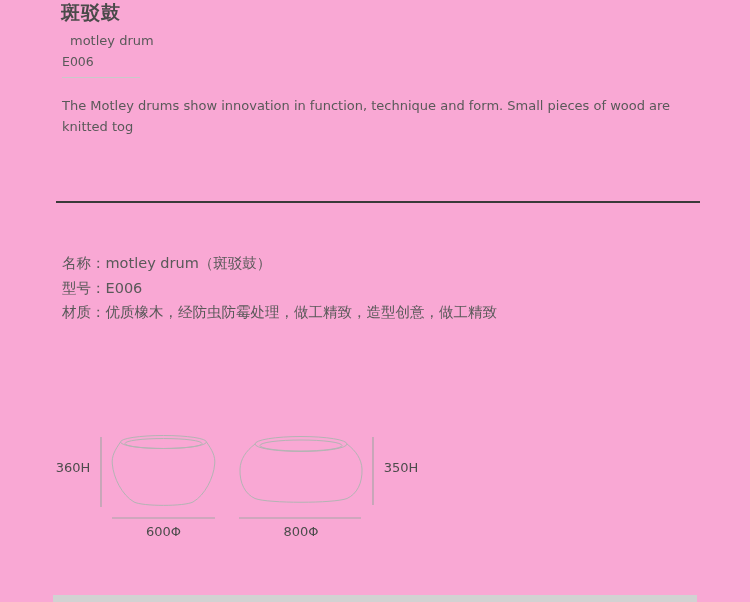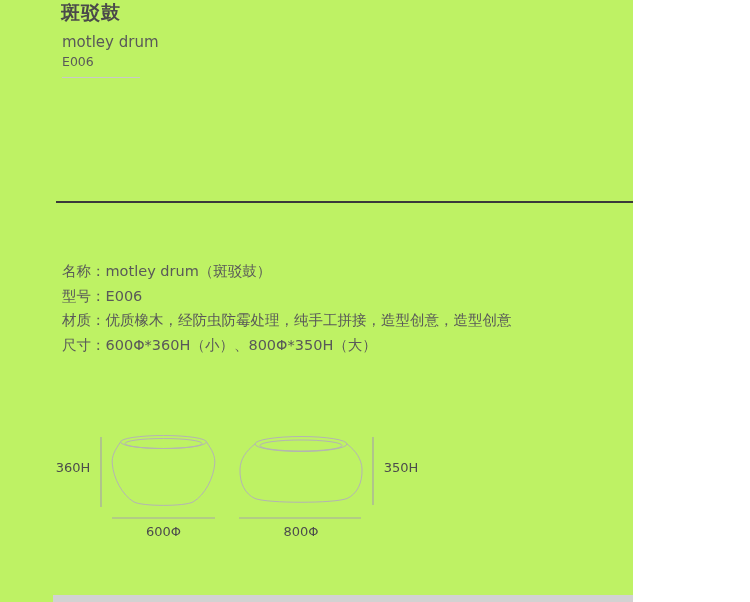--- a/index.html
+++ b/index.html
@@ -3,37 +3,37 @@
 <meta charset="utf-8">
 <style>
   html, body {
     margin: 0;
     padding: 0;
     background: #ffffff;
     font-family: "DejaVu Sans", "Liberation Sans", sans-serif;
   }
   .page {
     position: relative;
-    width: 633px;
+    width: 750px;
     height: 602px;
-    background: #bef264;
+    background: #f9a8d4;
     overflow: hidden;
     text-decoration: underline;
   }
   .abs { position: absolute; }
   .product-title {
     left: 61px; top: 0px;
     font-size: 19px;
     font-weight: 700;
     color: #4a4a4a;
     letter-spacing: 1px;
   }
   .product-subtitle {
-    left: 62px; top: 33px;
-    font-size: 15px;
+    left: 70px; top: 33px;
+    font-size: 13px;
     color: #595959;
   }
   .product-code {
     left: 62px; top: 54px;
     font-size: 12.5px;
     color: #595959;
   }
   .short-rule {
     left: 62px; top: 77px;
     width: 78px; height: 1px;
@@ -49,21 +49,20 @@
   .divider {
     left: 56px; top: 201px;
     width: 644px; height: 2px;
     background: #3a3a3a;
   }
   .spec-list {
     left: 62px; top: 251px;
     font-size: 14.5px;
     line-height: 24.7px;
     color: #595959;
-    margin-top: 8px;
   }
   .spec-row { white-space: nowrap; }
   .diagram-svg {
     left: 40px; top: 423px;
     width: 400px; height: 130px;
   }
   .diagram-svg path, .diagram-svg ellipse {
     fill: none;
     stroke: #b4b4b4;
     stroke-width: 1;
@@ -87,29 +86,29 @@
 <body>
 
 <div class="page">
 
   <div class="abs product-title">斑驳鼓</div>
   <div class="abs product-subtitle">motley drum</div>
   <div class="abs product-code">E006</div>
   <div class="abs short-rule"></div>
 
   <div class="abs description">
+    <div>The Motley drums show innovation in function, technique and form. Small pieces of wood are knitted tog</div>
   </div>
 
   <div class="abs divider"></div>
 
   <div class="abs spec-list">
     <div class="spec-row"><span>名称：</span><span>motley drum（斑驳鼓）</span></div>
     <div class="spec-row"><span>型号：</span><span>E006</span></div>
-    <div class="spec-row"><span>材质：</span><span>优质橡木，经防虫防霉处理，纯手工拼接，造型创意，造型创意</span></div>
-    <div class="spec-row"><span>尺寸：</span><span>600Φ*360H（小）、800Φ*350H（大）</span></div>
+    <div class="spec-row"><span>材质：</span><span>优质橡木，经防虫防霉处理，做工精致，造型创意，做工精致</span></div>
   </div>
 
   <svg class="abs diagram-svg" viewBox="0 0 400 130" xmlns="http://www.w3.org/2000/svg">
 
     <g>
       <ellipse cx="123.5" cy="19" rx="43" ry="6.5"></ellipse>
       <ellipse cx="123.5" cy="20.5" rx="38.5" ry="5"></ellipse>
       <path d="M 80.5 19 C 75 27, 71.5 33, 72.3 41 C 73.5 55, 82 72, 94 79 C 103 83.5, 144 83.5, 153 79 C 165 72, 173.5 55, 174.7 41 C 175.5 33, 172 27, 166.5 19"></path>
       <line x1="61" y1="14" x2="61" y2="84"></line>
       <line x1="72" y1="95" x2="175" y2="95"></line>

